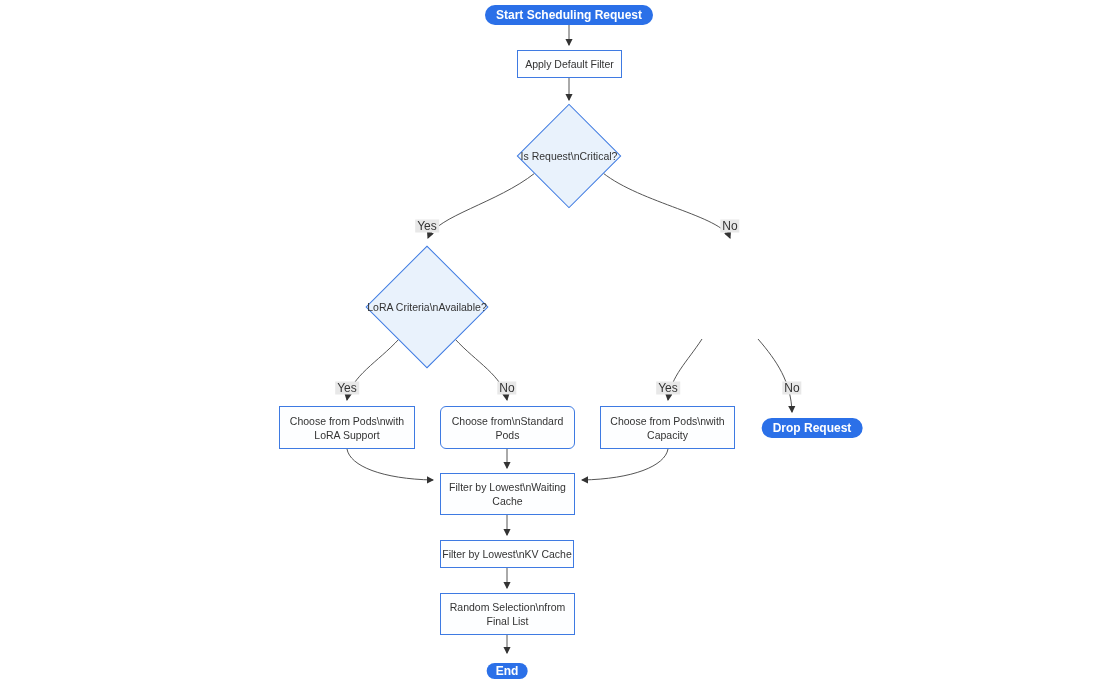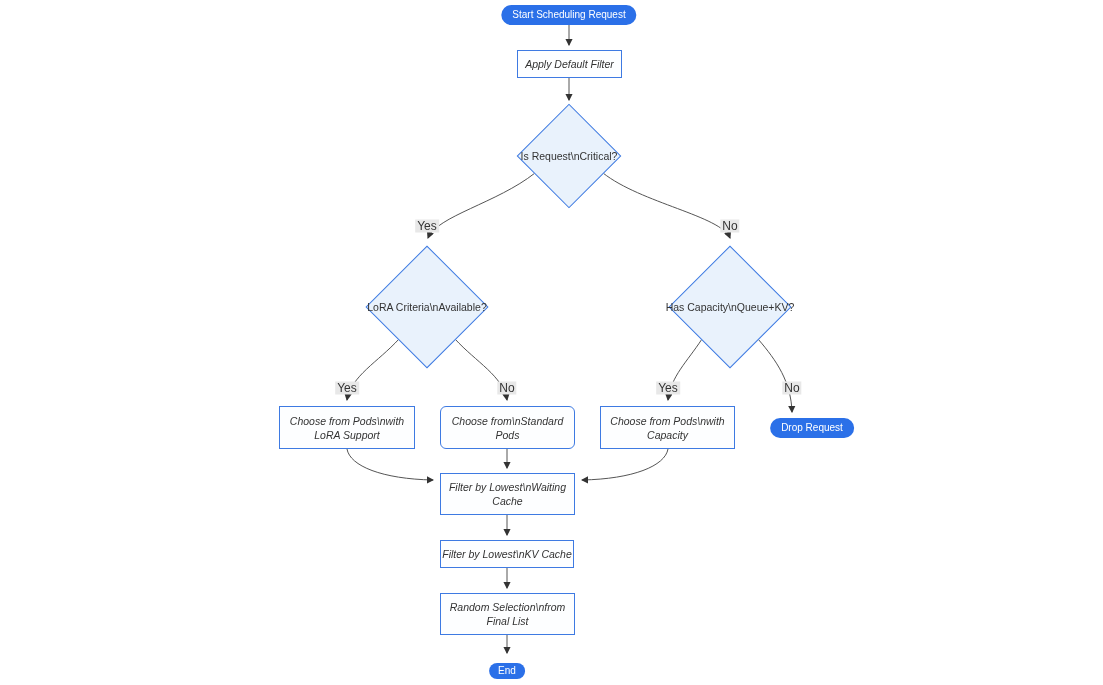--- a/index.html
+++ b/index.html
@@ -9,25 +9,25 @@
     background:var(--background,#ffffff);
   }
   svg.edges{position:absolute;left:0;top:0;width:100%;height:100%;}
   .edge{fill:none;stroke:var(--edge,#555);stroke-width:1px;}
   .arrowhead{fill:#333333;}
   .node{
     position:absolute;box-sizing:border-box;
     display:flex;flex-direction:column;align-items:center;justify-content:center;
     text-align:center;font-size:10.5px;line-height:14px;z-index:2;
   }
-  .rect{background:var(--node-fill,#fff);border:1.3px solid var(--node-border,#3e7ae2);font-style:italic;}
+  .rect{background:var(--node-fill,#fff);border:1.3px solid var(--node-border,#3e7ae2);}
   .stadium{
     background:var(--accent-fill,#2b70e8);color:var(--accent-text,#fff);
-    font-weight:normal;border-radius:999px;white-space:nowrap;
-    padding:4px 11px;transform:translate(-50%,-50%);font-size:10px;line-height:12px;
+    font-weight:bold;border-radius:999px;white-space:nowrap;
+    padding:4px 11px;transform:translate(-50%,-50%);font-size:12px;line-height:12px;
   }
   .diamond{position:absolute;z-index:2;}
   .diamond-shape{
     position:absolute;left:50%;top:50%;
     transform:translate(-50%,-50%) rotate(45deg);
     background:var(--decision-fill,#e9f2fc);
     border:1.3px solid var(--node-border,#3e7ae2);
   }
   .diamond-label{
     position:absolute;left:50%;top:50%;transform:translate(-50%,-50%);
@@ -77,24 +77,20 @@
   <div class="diamond" style="left:518px;top:105px;width:102px;height:102px;">
     <div class="diamond-shape" style="width:72px;height:72px;"></div>
     <span class="diamond-label">Is Request\nCritical?</span>
   </div>
 
   <div class="diamond" style="left:367px;top:247px;width:120px;height:120px;">
     <div class="diamond-shape" style="width:85px;height:85px;"></div>
     <span class="diamond-label">LoRA Criteria\nAvailable?</span>
   </div>
 
-  <div class="diamond" style="left:670px;top:247px;width:120px;height:120px;">
-    <div class="diamond-shape" style="width:85px;height:85px;"></div>
-    <span class="diamond-label">Has Capacity\nQueue+KV?</span>
-  </div>
 
   <div class="node rect" style="left:279px;top:406px;width:136px;height:43px;">
     <span>Choose from Pods\nwith</span>
     <span>LoRA Support</span>
   </div>
 
   <div class="node rect" style="left:440px;top:406px;width:135px;height:43px;border-radius:6px;">
     <span>Choose from\nStandard</span>
     <span>Pods</span>
   </div>

